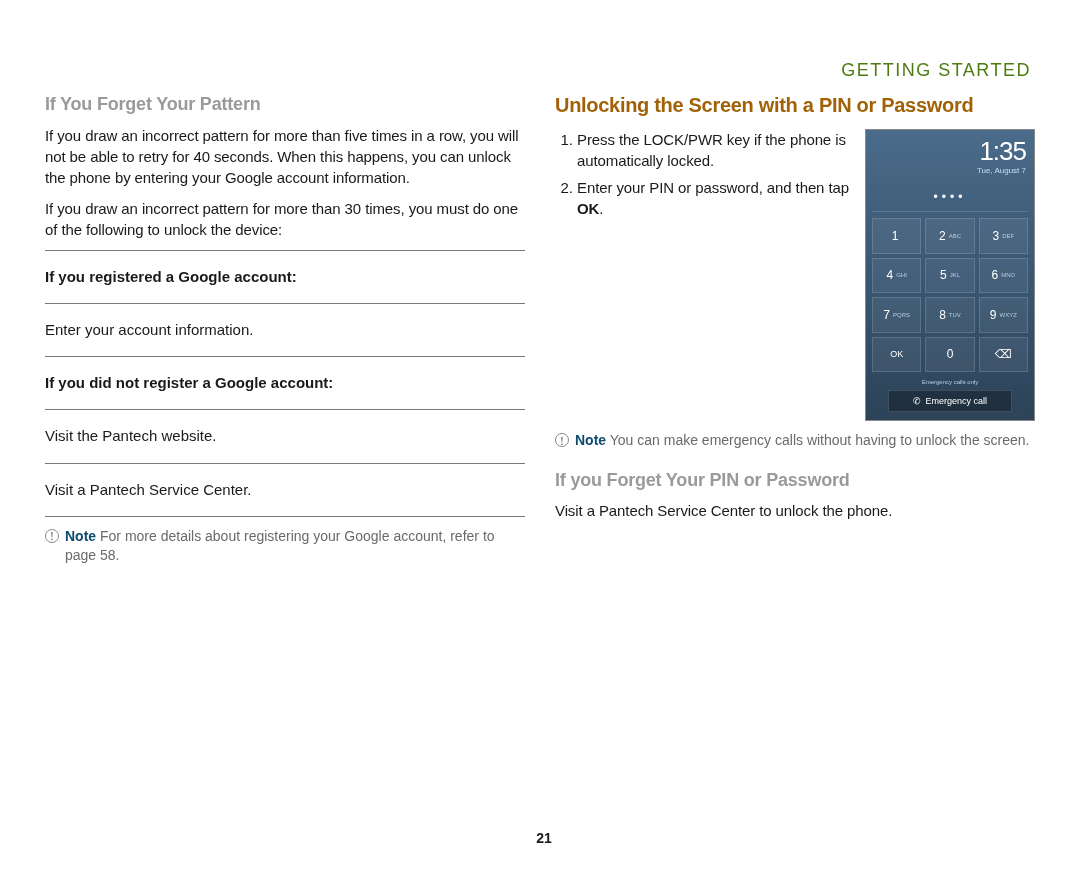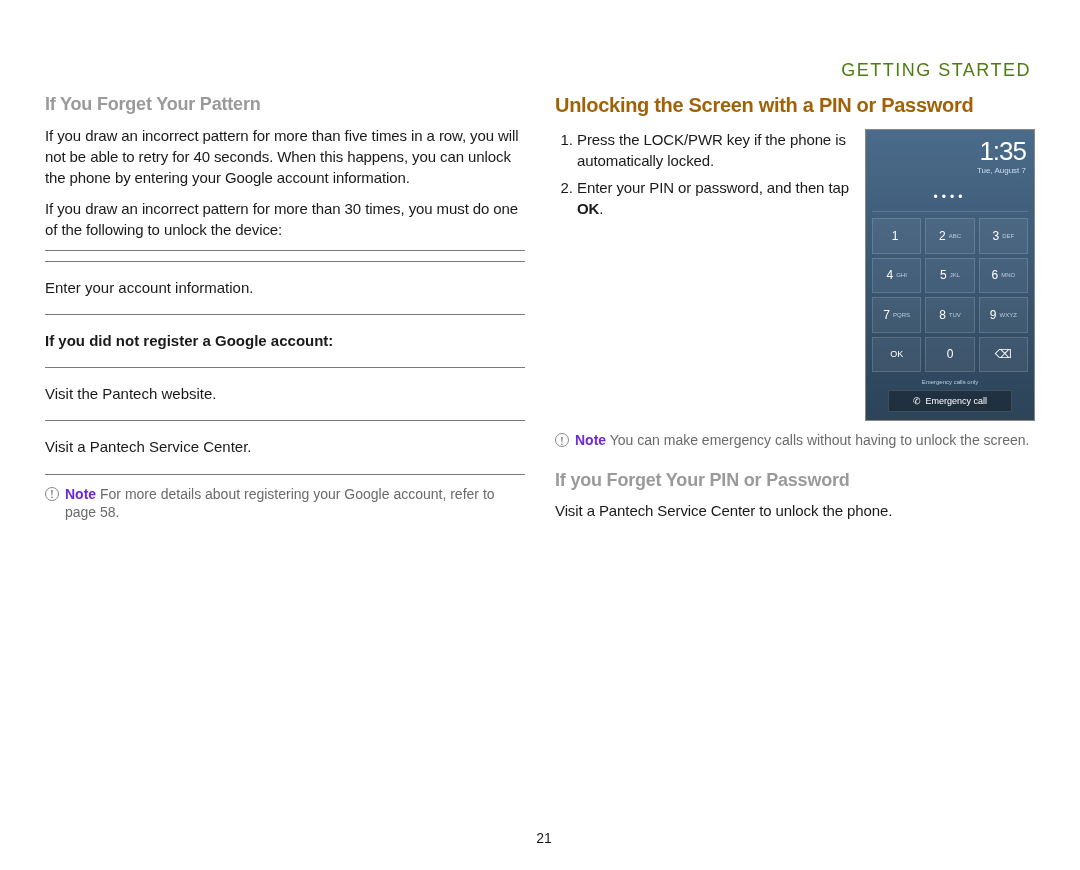--- a/index.html
+++ b/index.html
@@ -75,21 +75,21 @@
     font-size: 13px;
     border: 1px solid #888;
     border-radius: 50%;
     width: 14px; height: 14px;
     display: inline-flex;
     align-items: center; justify-content: center;
     flex-shrink: 0;
     margin-top: 2px;
     font-family: serif;
   }
-  .note-text b { color: #6d28d9; }
+  .note-text b { color: #0c4a6e; }
   ol.steps {
     list-style: decimal;
     padding-left: 22px;
     font-size: 15px;
     line-height: 1.4;
   }
   ol.steps li { margin-bottom: 6px; letter-spacing: -0.1px; }
   .right-flex {
     display: flex;
     gap: 14px;
@@ -172,35 +172,37 @@
     align-items: center;
     justify-content: center;
     gap: 5px;
   }
   .page-num {
     position: absolute;
     bottom: 22px;
     left: 8px; right: 0;
     text-align: center;
     font-size: 14px;
+    font-weight: bold;
   }
 </style>
 </head>
 <body>
 
 <div class="header">GETTING STARTED</div>
 
 <div class="columns">
 
   <div class="col">
     <div class="h-sub">If You Forget Your Pattern</div>
     <div class="p">If you draw an incorrect pattern for more than five times in a row, you will not be able to retry for 40 seconds. When this happens, you can unlock the phone by entering your Google account information.</div>
     <div class="p">If you draw an incorrect pattern for more than 30 times, you must do one of the following to unlock the device:</div>
 
     <hr class="rule">
+    <div class="cell cell-b">If you registered a Google account:</div>
     <hr class="rule">
     <div class="cell">Enter your account information.</div>
     <hr class="rule">
     <div class="cell cell-b">If you did not register a Google account:</div>
     <hr class="rule">
     <div class="cell">Visit the Pantech website.</div>
     <hr class="rule">
     <div class="cell">Visit a Pantech Service Center.</div>
     <hr class="rule">
 

